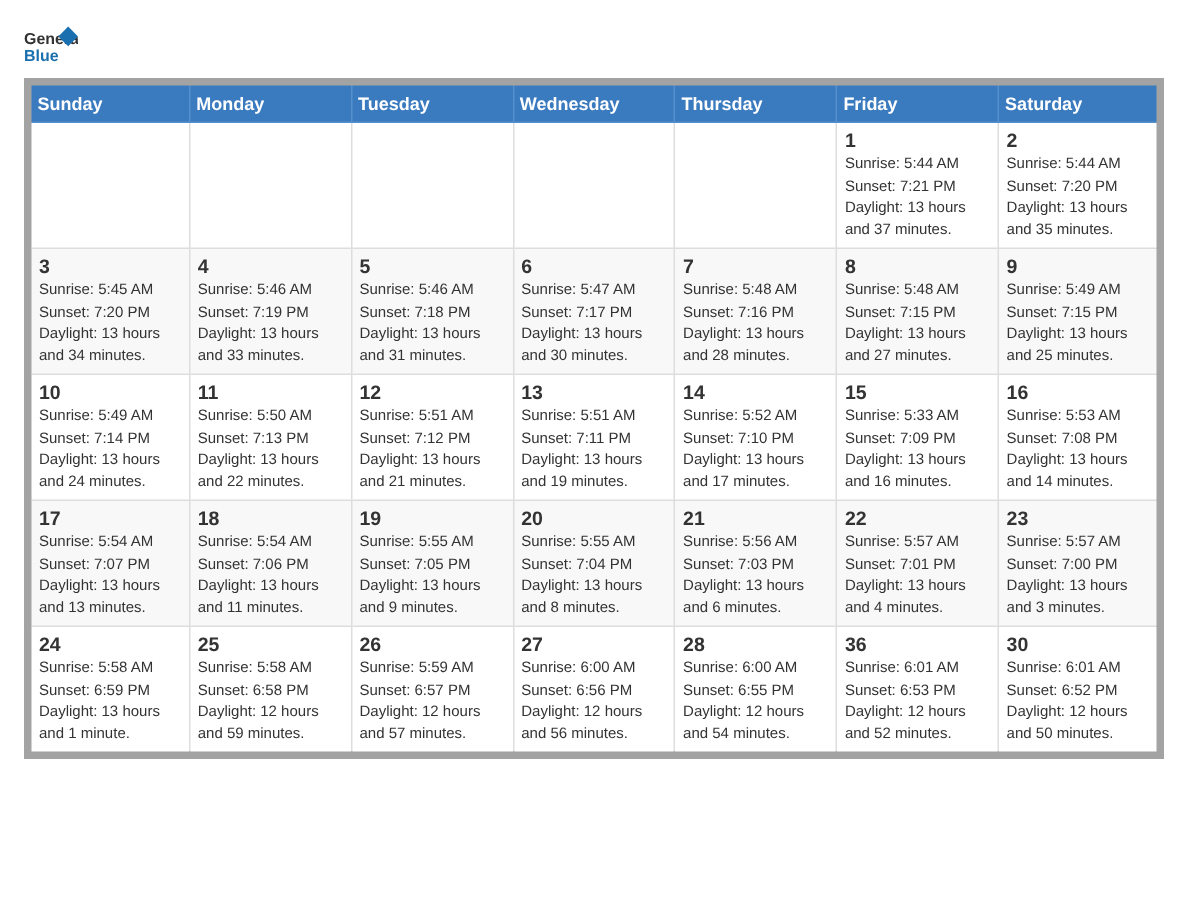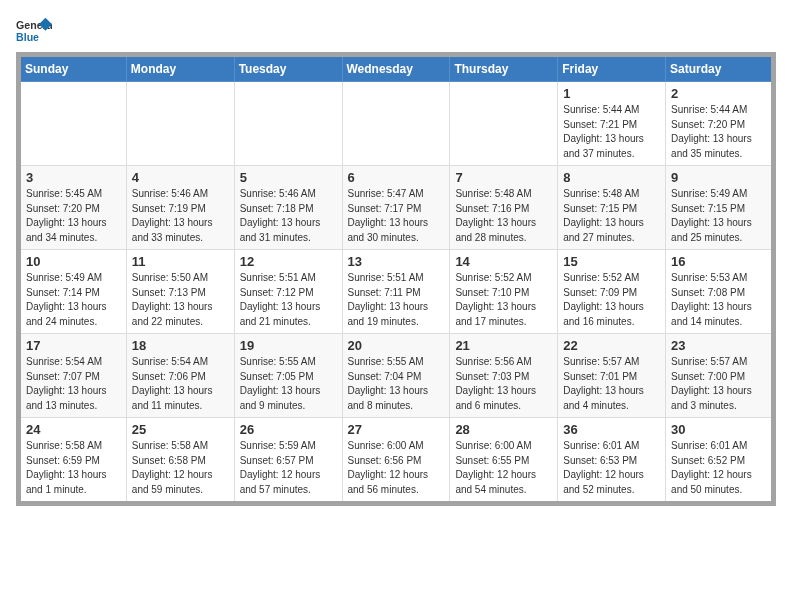--- a/index.html
+++ b/index.html
@@ -210,21 +210,21 @@
         </td>
         <td>
           <span class="day-number">14</span>
           <div class="day-info">Sunrise: 5:52 AM
 Sunset: 7:10 PM
 Daylight: 13 hours
 and 17 minutes.</div>
         </td>
         <td>
           <span class="day-number">15</span>
-          <div class="day-info">Sunrise: 5:52 AM
+          <div class="day-info">Sunrise: 5:33 AM
 Sunset: 7:09 PM
 Daylight: 13 hours
 and 16 minutes.</div>
         </td>
         <td>
           <span class="day-number">16</span>
           <div class="day-info">Sunrise: 5:53 AM
 Sunset: 7:08 PM
 Daylight: 13 hours
 and 14 minutes.</div>

